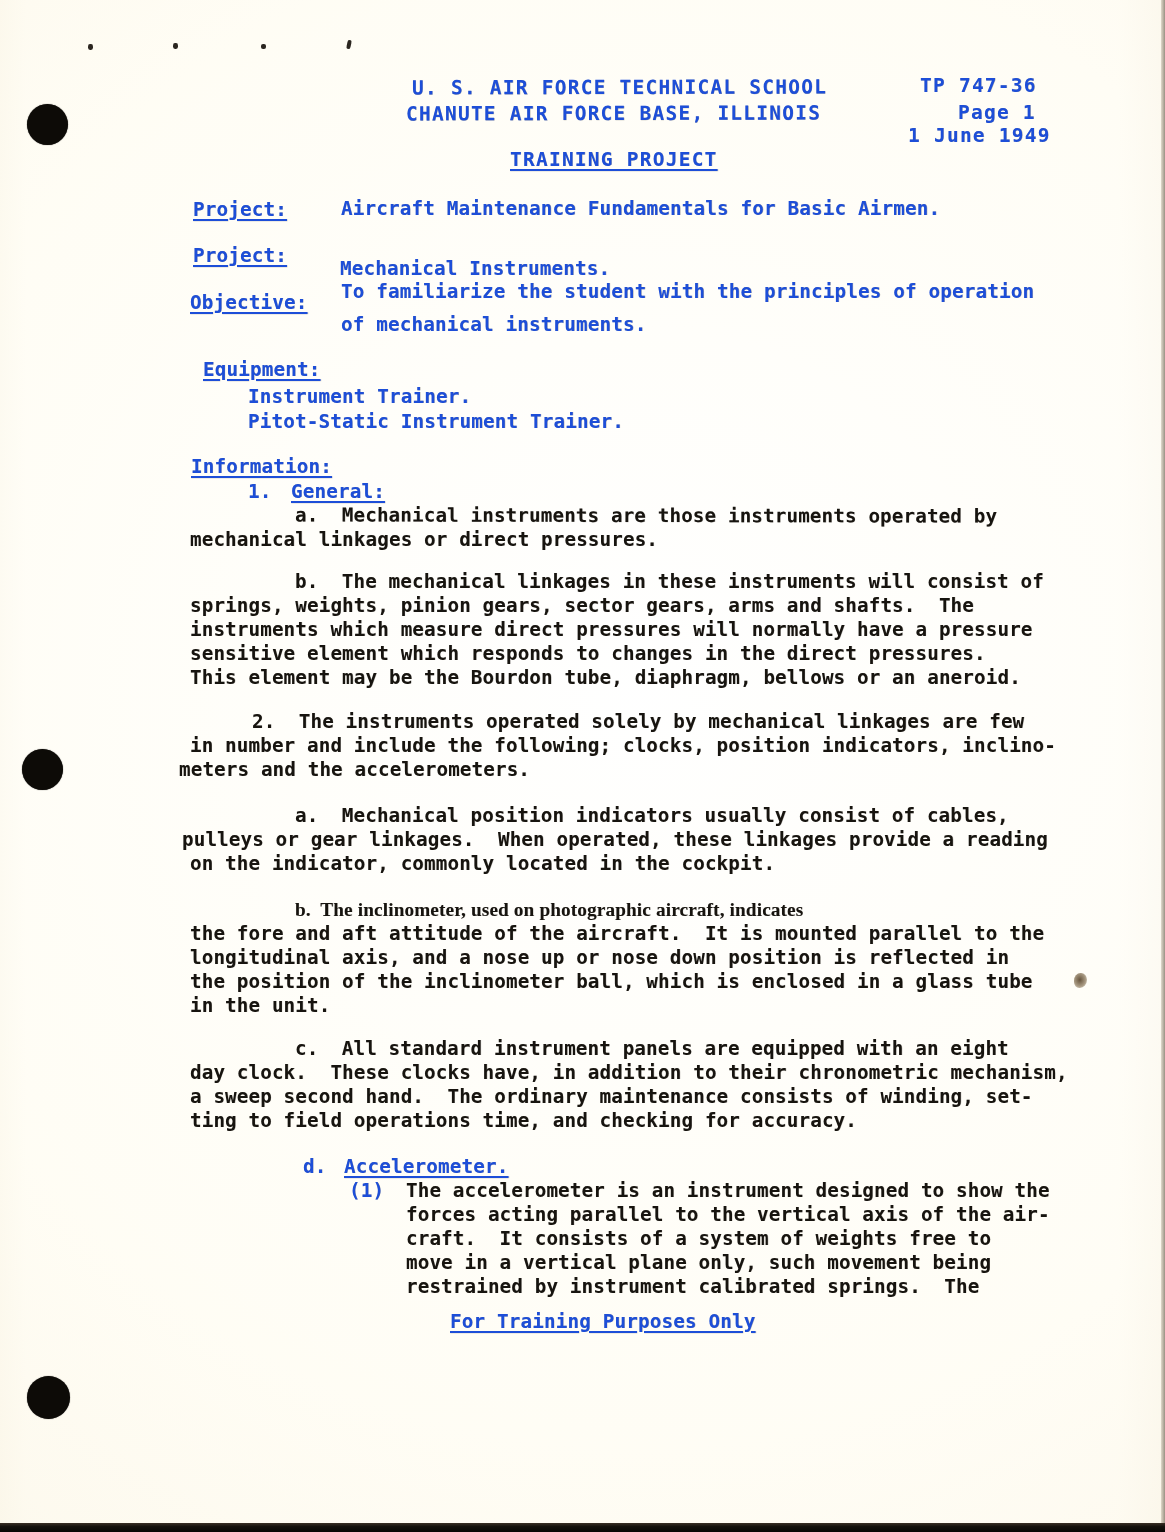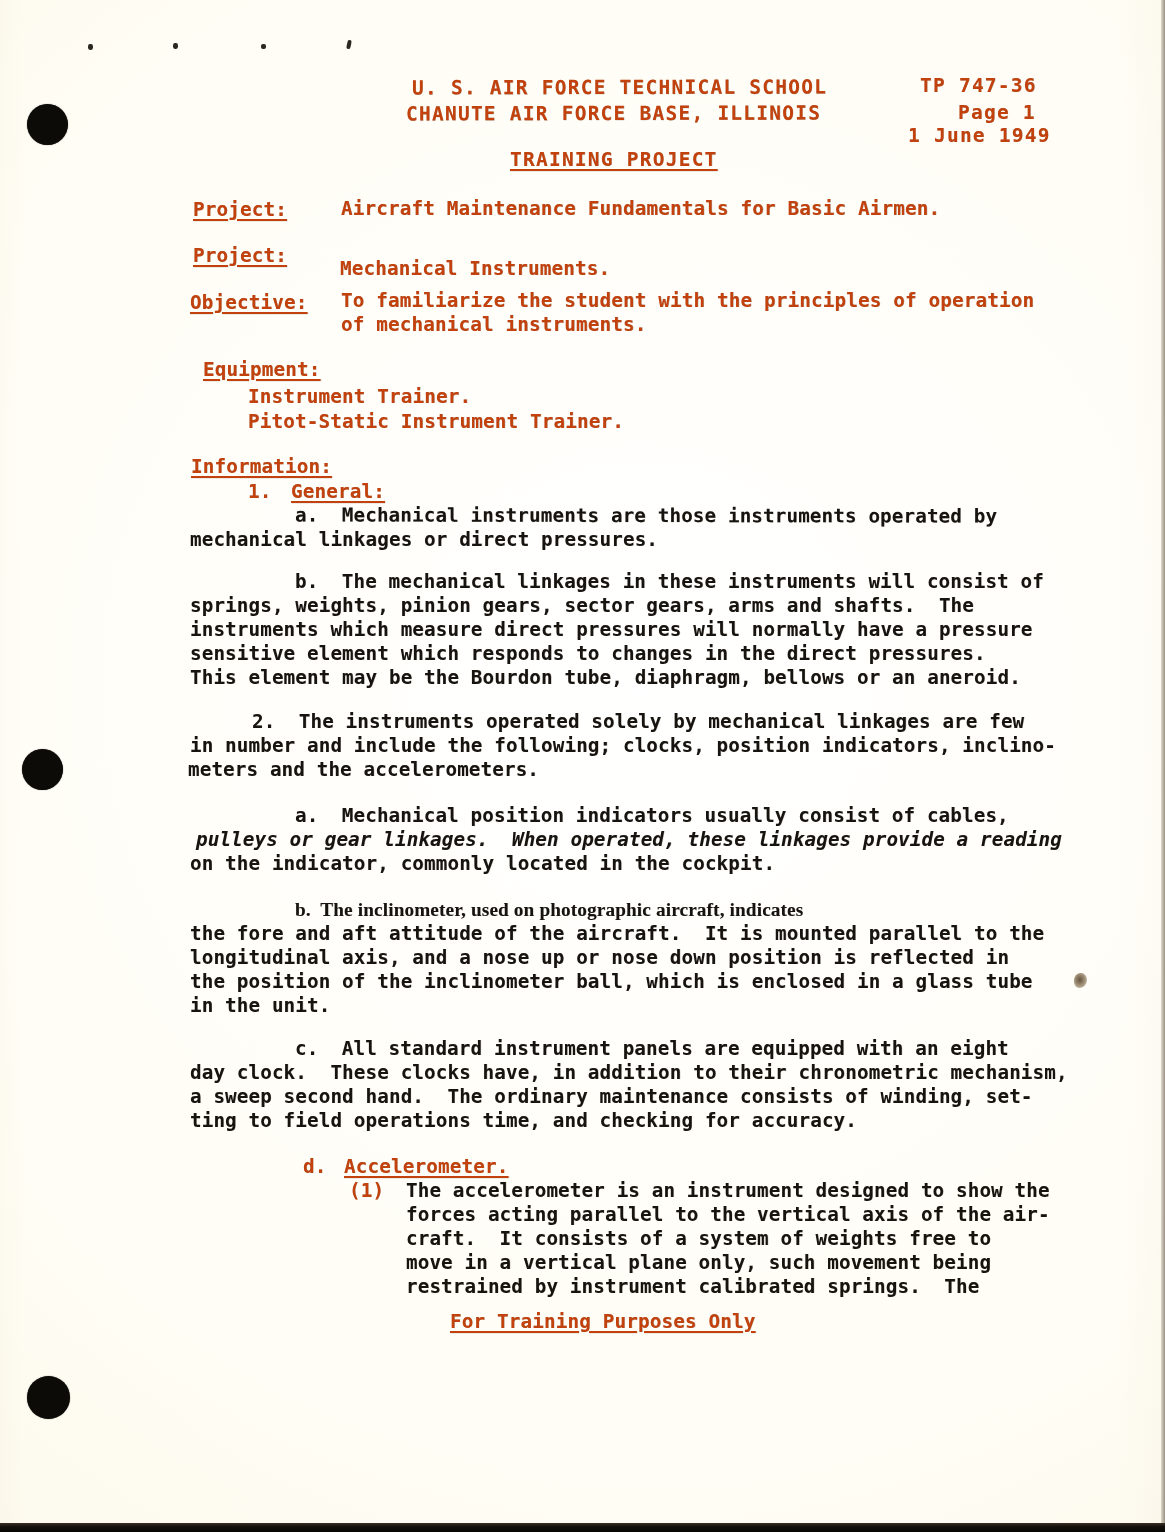--- a/index.html
+++ b/index.html
@@ -69,21 +69,21 @@
     color: #16130f;
   }
   .tx {
     position: absolute;
     white-space: pre;
     font-family: "DejaVu Sans Mono", "Liberation Mono", monospace;
     font-size: 19.2px;
     line-height: 24px;
     letter-spacing: 0.2px;
     font-weight: 700;
-    color: #c2410c;
+    color: #1d4ed8;
     text-shadow: 0.35px 0.25px 0 rgba(40,34,26,0.35);
   }
   .hdr {
     font-size: 19.4px;
     letter-spacing: 1.3px;
   }
   .ul {
     text-decoration: underline;
     text-decoration-thickness: 2px;
     text-underline-offset: 3px;
@@ -131,21 +131,21 @@
 
     <div class="tx hdr ul" style="left:510px; top:148px;">TRAINING PROJECT</div>
 
     <div class="tx ul" style="left:193px; top:198px;">Project:</div>
     <div class="tx" style="left:341px; top:197px;">Aircraft Maintenance Fundamentals for Basic Airmen.</div>
 
     <div class="tx ul" style="left:193px; top:244px;">Project:</div>
     <div class="tx" style="left:340px; top:243px;margin-top:14px;">Mechanical Instruments.</div>
 
     <div class="tx ul" style="left:190px; top:291px;">Objective:</div>
-    <div class="tx" style="left:341px; top:289px;">To familiarize the student with the principles of operation</div>
+    <div class="tx" style="left:341px; top:280px;">To familiarize the student with the principles of operation</div>
     <div class="tx" style="left:341px; top:313px;">of mechanical instruments.</div>
 
     <div class="tx ul" style="left:191px; top:358px;margin-left:12px;">Equipment:</div>
     <div class="tx" style="left:248px; top:385px;">Instrument Trainer.</div>
     <div class="tx" style="left:248px; top:410px;">Pitot-Static Instrument Trainer.</div>
 
     <div class="tx ul" style="left:191px; top:455px;">Information:</div>
 
     <div class="tx" style="left:248px; top:480px;">1.</div>
     <div class="tx ul" style="left:291px; top:480px;">General:</div>
@@ -154,24 +154,24 @@
     <div class="body-blk" style="left:190px; top:528px;">mechanical linkages or direct pressures.</div>
 
     <div class="body-blk" style="left:295px; top:570px;">b.  The mechanical linkages in these instruments will consist of</div>
     <div class="body-blk" style="left:190px; top:594px;">springs, weights, pinion gears, sector gears, arms and shafts.  The</div>
     <div class="body-blk" style="left:190px; top:618px;">instruments which measure direct pressures will normally have a pressure</div>
     <div class="body-blk" style="left:190px; top:642px;">sensitive element which responds to changes in the direct pressures.</div>
     <div class="body-blk" style="left:190px; top:666px;">This element may be the Bourdon tube, diaphragm, bellows or an aneroid.</div>
 
     <div class="body-blk" style="left:252px; top:710px;">2.  The instruments operated solely by mechanical linkages are few</div>
     <div class="body-blk" style="left:190px; top:734px;">in number and include the following; clocks, position indicators, inclino-</div>
-    <div class="body-blk" style="left:188px; top:758px;">meters and the accelerometers.</div>
+    <div class="body-blk" style="left:179px; top:758px;">meters and the accelerometers.</div>
 
     <div class="body-blk" style="left:295px; top:804px;">a.  Mechanical position indicators usually consist of cables,</div>
-    <div class="body-blk" style="left:196px; top:828px;font-style:italic;">pulleys or gear linkages.  When operated, these linkages provide a reading</div>
+    <div class="body-blk" style="left:182px; top:828px;">pulleys or gear linkages.  When operated, these linkages provide a reading</div>
     <div class="body-blk" style="left:190px; top:852px;">on the indicator, commonly located in the cockpit.</div>
 
     <div class="body-blk" style="left:295px; top:898px;font-family:Liberation Serif, serif;">b.  The inclinometer, used on photographic aircraft, indicates</div>
     <div class="body-blk" style="left:190px; top:922px;">the fore and aft attitude of the aircraft.  It is mounted parallel to the</div>
     <div class="body-blk" style="left:190px; top:946px;">longitudinal axis, and a nose up or nose down position is reflected in</div>
     <div class="body-blk" style="left:190px; top:970px;">the position of the inclinometer ball, which is enclosed in a glass tube</div>
     <div class="body-blk" style="left:190px; top:994px;">in the unit.</div>
 
     <div class="body-blk" style="left:295px; top:1037px;">c.  All standard instrument panels are equipped with an eight</div>
     <div class="body-blk" style="left:190px; top:1061px;">day clock.  These clocks have, in addition to their chronometric mechanism,</div>

